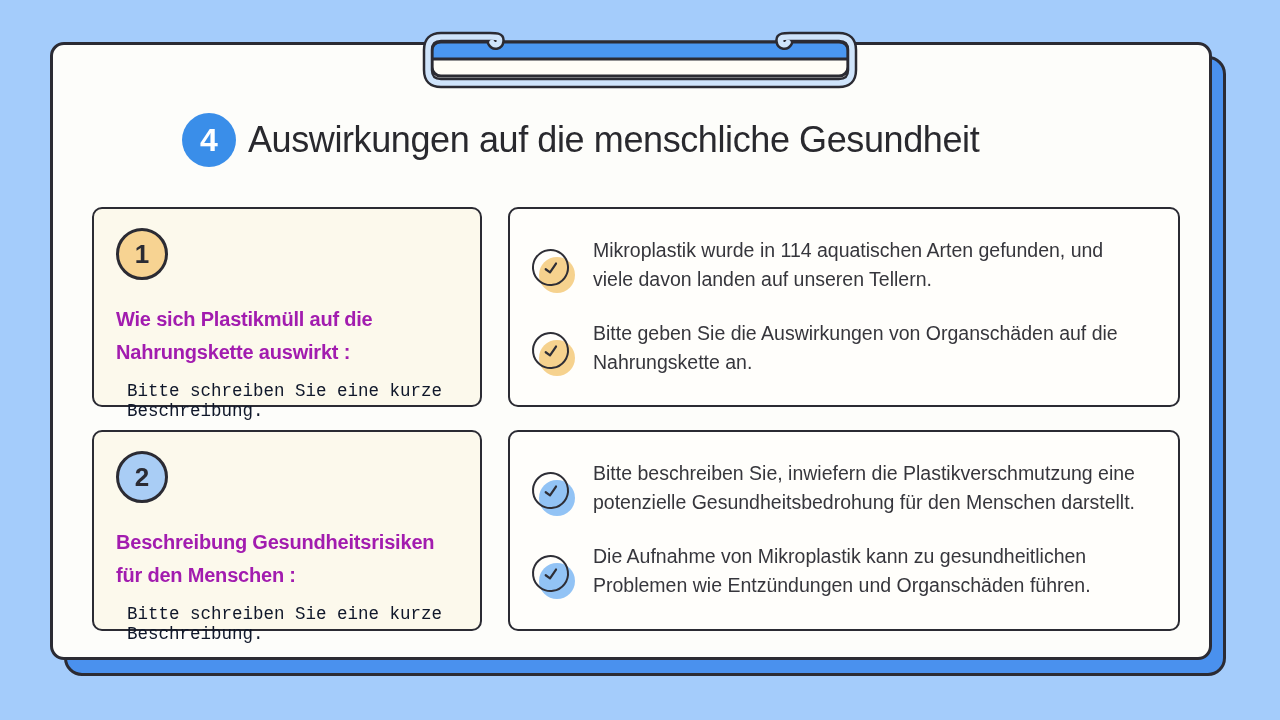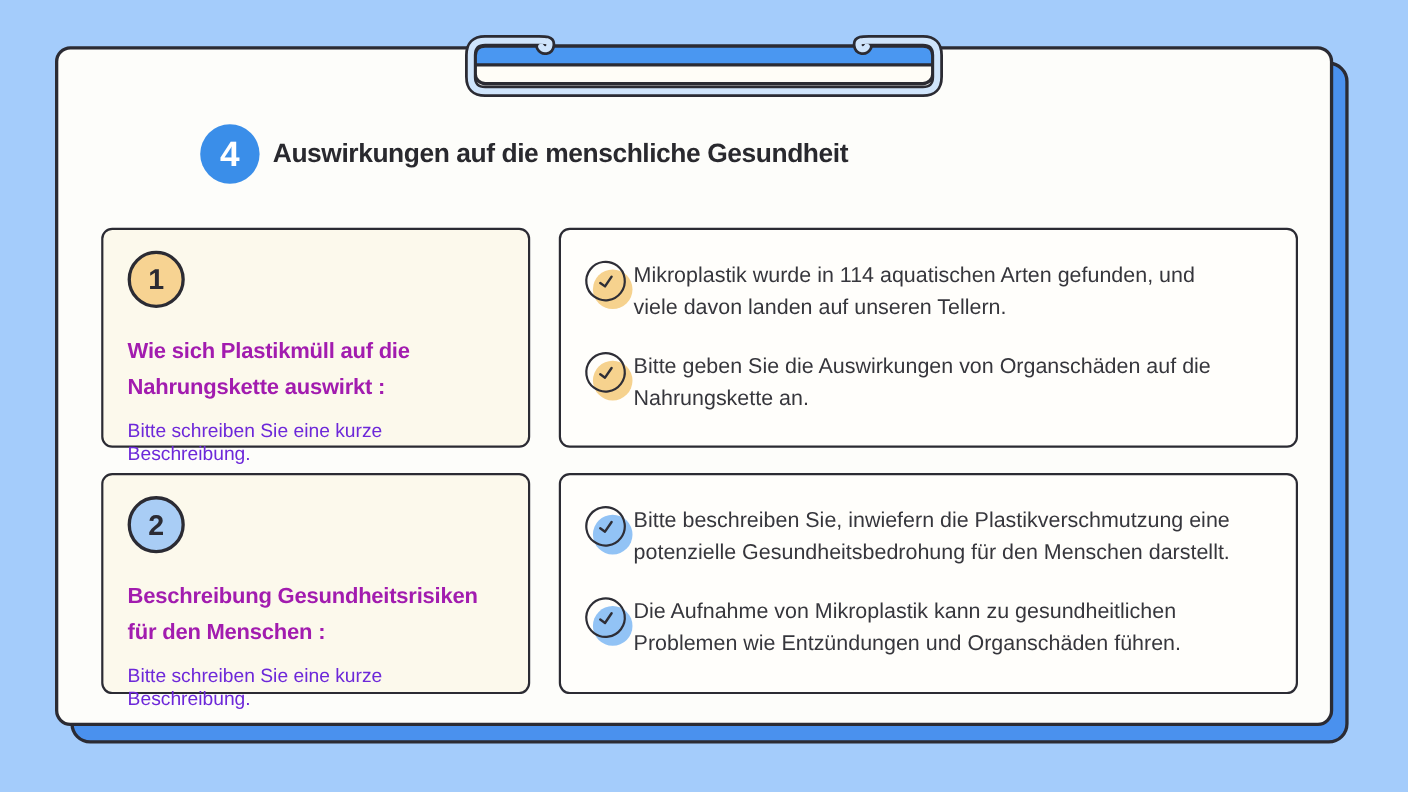--- a/index.html
+++ b/index.html
@@ -29,21 +29,21 @@
 
   
   .title-row{position:absolute;left:129px;top:68px;display:flex;align-items:center;gap:12px;}
   .badge{
     width:54px;height:54px;border-radius:50%;background:#3a8ee9;
     color:#ffffff;font-size:32px;font-weight:bold;
     display:flex;align-items:center;justify-content:center;
     flex:0 0 auto;
   }
   .title-row h1{
-    margin:0;font-size:24px;font-weight:bold;color:#29292e;letter-spacing:-0.4px;
+    margin:0;font-size:36px;font-weight:normal;color:#29292e;letter-spacing:-0.4px;
     white-space:nowrap;
   }
 
   
   .grid{
     position:absolute;left:39px;top:162px;
     display:grid;grid-template-columns:390px 672px;grid-template-rows:200px 201px;
     column-gap:26px;row-gap:23px;
   }
   .lcard{
@@ -53,29 +53,29 @@
   .num-circle{
     width:52px;height:52px;border-radius:50%;border:3px solid #2b2b33;
     box-sizing:border-box;display:flex;align-items:center;justify-content:center;
     font-size:26px;font-weight:bold;color:#2b2b33;margin-bottom:23px;
   }
   .lcard h2{
     margin:0 0 12px 0;font-size:20px;font-weight:bold;color:#a21caf;
     line-height:33px;white-space:pre-line;letter-spacing:-0.2px;
   }
   .lcard p{
-    margin:0;font-size:17.5px;color:#6d28d9;white-space:pre-line;
+    margin:11px;font-size:17.5px;color:#0f172a;white-space:pre-line;font-family:Liberation Mono, monospace;
   }
 
   .rcard{
     background:#fffefb;border:2.5px solid #2b2b33;border-radius:10px;
     box-sizing:border-box;padding:27px 22px 0 22px;
     display:flex;flex-direction:column;gap:25px;
   }
-  .item{display:flex;align-items:flex-start;}
+  .item{display:flex;align-items:flex-end;gap:17px;}
   .check-icon{position:relative;width:44px;height:46px;flex:0 0 auto;}
   .check-back{
     position:absolute;left:7px;top:9px;width:36px;height:36px;border-radius:50%;
   }
   .check-front{
     position:absolute;left:0;top:1px;width:37px;height:37px;border-radius:50%;
     border:2.5px solid #2e2e36;box-sizing:border-box;
     transform:rotate(-8deg);
     display:flex;align-items:center;justify-content:center;
   }

